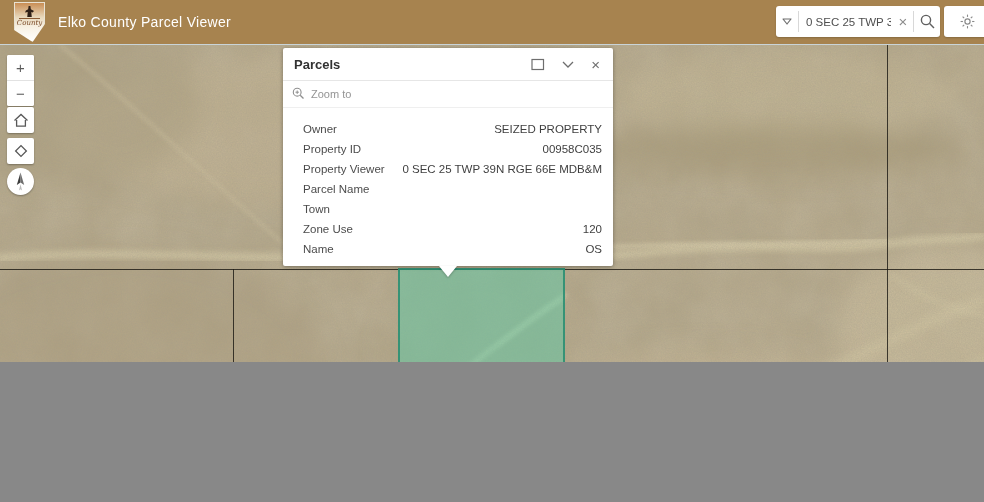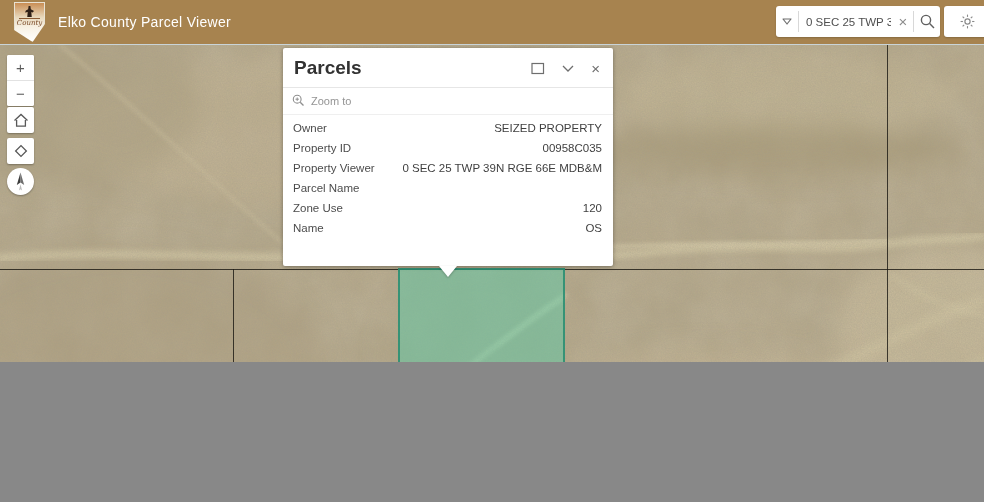--- a/index.html
+++ b/index.html
@@ -81,32 +81,32 @@
   .ctl.home{top:62px;}
   .ctl.loc{top:93px;}
   .ctl.compass{top:123px;height:27px;border-radius:50%;}
   
   .popup{
     position:absolute;left:283px;top:3px;width:330px;height:218px;
     background:#ffffff;border-radius:2px;overflow:hidden;
     box-shadow:0 1px 4px rgba(0,0,0,.35);
   }
   .p-head{display:flex;align-items:center;padding:9px 13px 8px 11px;border-bottom:1px solid #e6e6e6;}
-  .p-title{margin:0;font-size:19px;font-weight:700;color:#323232;flex:1;}
+  .p-title{margin:0;font-size:13px;font-weight:700;color:#323232;flex:1;}
   .p-actions{display:flex;align-items:center;gap:17px;}
   .p-actions button{border:none;background:transparent;padding:0;cursor:pointer;display:flex;align-items:center;color:#6e6e6e;}
   .p-close{font-size:15px;line-height:1;font-family:"Liberation Sans",sans-serif;}
   .p-zoomto{
     display:flex;align-items:center;gap:6px;padding:6px 9px 7px 9px;
     border:none;background:transparent;width:100%;cursor:pointer;
     border-bottom:1px solid #efefef;
   }
   .p-zoomto span{font-size:11px;color:#949494;font-family:"Liberation Sans",sans-serif;}
   .p-fields{padding-top:7px;}
-  .frow{display:flex;justify-content:space-between;align-items:flex-start;height:20px;padding:0 11px 0 10px;}
+  .frow{display:flex;justify-content:space-between;align-items:flex-end;height:20px;padding:0 11px 0 20px;}
   .fl{font-size:11.5px;color:#4c4c4c;}
   .fv{font-size:11.5px;color:#3f3f3f;text-align:right;}
   .popup-pointer{
     position:absolute;left:439px;top:221px;width:0;height:0;
     border-left:9px solid transparent;border-right:9px solid transparent;
     border-top:11px solid #ffffff;
     filter:drop-shadow(0 1px 1px rgba(0,0,0,.25));
   }
 </style>
 </head>
@@ -294,20 +294,24 @@
         </div>
         <div class="frow">
           <span class="fl">Property Viewer</span>
           <span class="fv">0 SEC 25 TWP 39N RGE 66E MDB&amp;M</span>
         </div>
         <div class="frow">
           <span class="fl">Parcel Name</span>
           <span class="fv"></span>
         </div>
         <div class="frow">
+          <span class="fl">Town</span>
+          <span class="fv"></span>
+        </div>
+        <div class="frow">
           <span class="fl">Zone Use</span>
           <span class="fv">120</span>
         </div>
         <div class="frow">
           <span class="fl">Name</span>
           <span class="fv">OS</span>
         </div>
       </div>
     </section>
     <div class="popup-pointer"></div>

